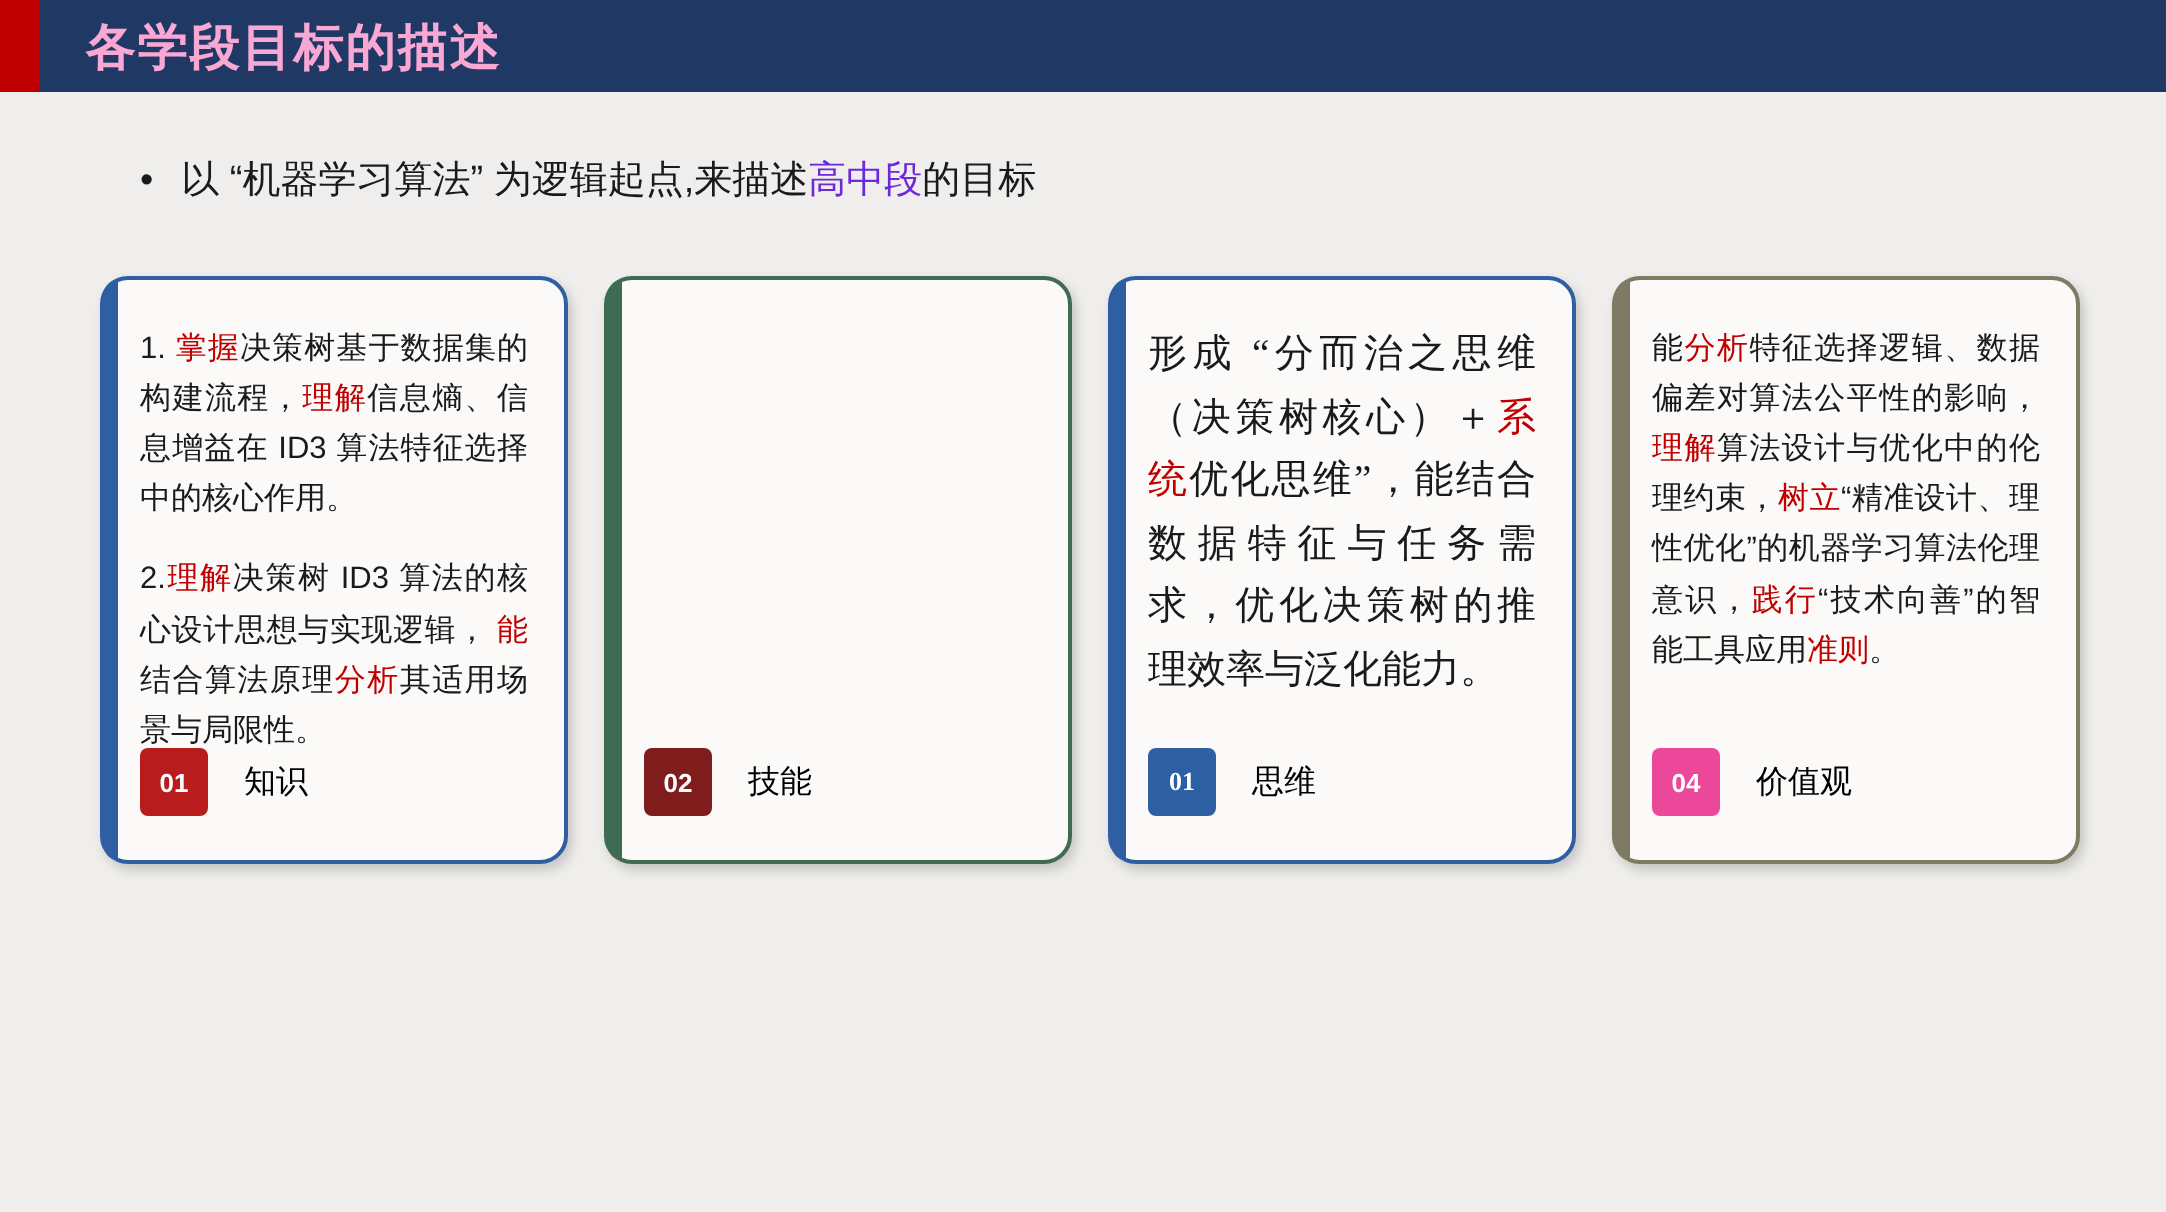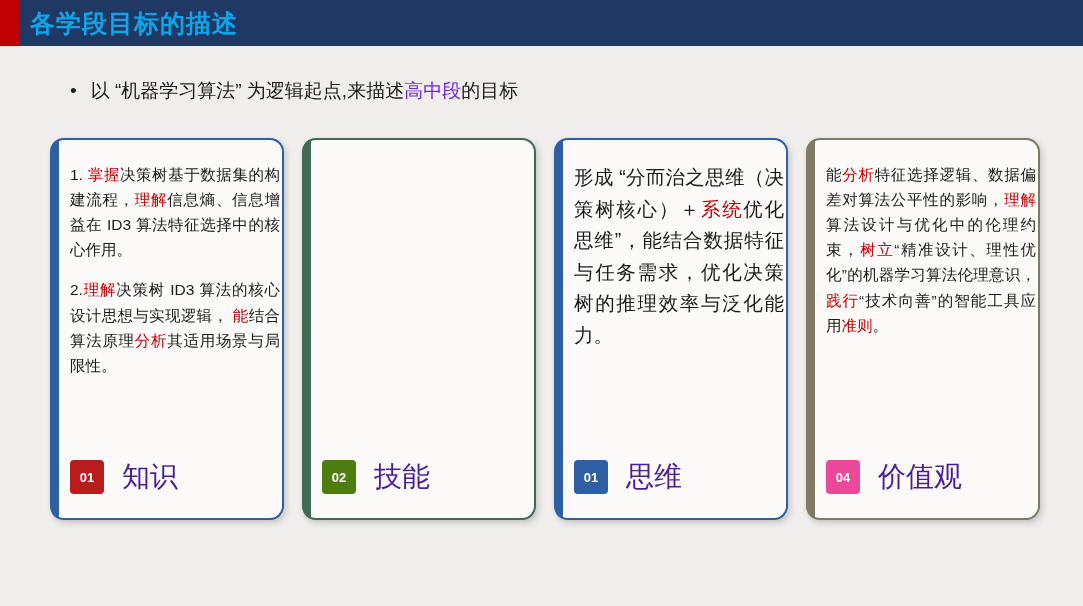--- a/index.html
+++ b/index.html
@@ -22,25 +22,25 @@
     width: 1083px; height: 46px;
     background: #1f3864;
     display: flex;
     align-items: center;
   }
   .title-accent {
     width: 20px; height: 46px;
     background: #c00000;
   }
   .title-text {
-    color: #0ea5e9;
+    color: #f9a8d4;
     font-size: 25px;
     font-weight: bold;
     letter-spacing: 1px;
-    margin-left: 10px;
+    margin-left: 23px;
   }
   
   .bullet-row {
     position: absolute;
     left: 70px; top: 78px;
     display: flex;
     align-items: flex-start;
     font-size: 19px;
     color: #1a1a1a;
   }
@@ -54,27 +54,27 @@
   
   .cards {
     position: absolute;
     left: 50px; top: 138px;
     width: 990px; height: 382px;
     display: flex;
     justify-content: space-between;
   }
   .card {
     width: 234px;
-    height: 382px;
+    height: 294px;
     background: #fbfaf8;
     border-radius: 14px;
     border: 2px solid #cfcfcf;
     box-shadow: 2px 3px 6px rgba(0,0,0,0.18);
     position: relative;
-    padding: 22px 2px 0 18px;
+    padding: 22px 18px 0 18px;
   }
   .card .bar {
     position: absolute;
     left: 0; top: 0;
     width: 7px; height: 100%;
     border-radius: 14px 0 0 14px;
   }
   .card-body {
     font-size: 15.5px;
     line-height: 1.62;
@@ -98,22 +98,22 @@
     border-radius: 4px;
     color: #ffffff;
     font-size: 13px;
     font-weight: bold;
     display: flex;
     align-items: center;
     justify-content: center;
   }
   .card-label {
     margin-left: 18px;
-    font-size: 28px;
-    color: #4c1d95;
+    font-size: 16px;
+    color: #000000;
   }
 </style>
 </head>
 <body>
 
 <div class="slide">
 
   <div class="title-bar">
     <div class="title-accent"></div>
     <div class="title-text">各学段目标的描述</div>
@@ -134,25 +134,25 @@
           <p><span>2.</span><span class="hl">理解</span><span>决策树 ID3 算法的核心设计思想与实现逻辑， </span><span class="hl">能</span><span>结合算法原理</span><span class="hl">分析</span><span>其适用场景与局限性。</span></p>
         </div>
         <div class="card-footer">
           <div class="num-box" style="background: #b91c1c; text-align: center;">01</div>
           <div class="card-label">知识</div>
         </div>
       </div>
       <div class="card" style="border-color: rgb(63, 107, 82);">
         <div class="bar" style="background: rgb(63, 107, 82);"></div>
         <div class="card-footer">
-          <div class="num-box" style="background: #4d7c0f;">02</div>
+          <div class="num-box" style="background: #7f1d1d;">02</div>
           <div class="card-label">技能</div>
         </div>
       </div>
-      <div class="card" style="border-color: rgb(46, 95, 163);">
+      <div class="card" style="border-color: rgb(46, 95, 163); font-family: Liberation Serif, serif;">
         <div class="bar" style="background: rgb(46, 95, 163);"></div>
         <div class="card-body big">
           <p><span>形成 “分而治之思维（决策树核心）＋</span><span class="hl">系统</span><span>优化思维”，能结合数据特征与任务需求，优化决策树的推理效率与泛化能力。</span></p>
         </div>
         <div class="card-footer">
           <div class="num-box" style="background: rgb(46, 95, 163);">01</div>
           <div class="card-label">思维</div>
         </div>
       </div>
       <div class="card" style="border-color: rgb(127, 122, 99);">

